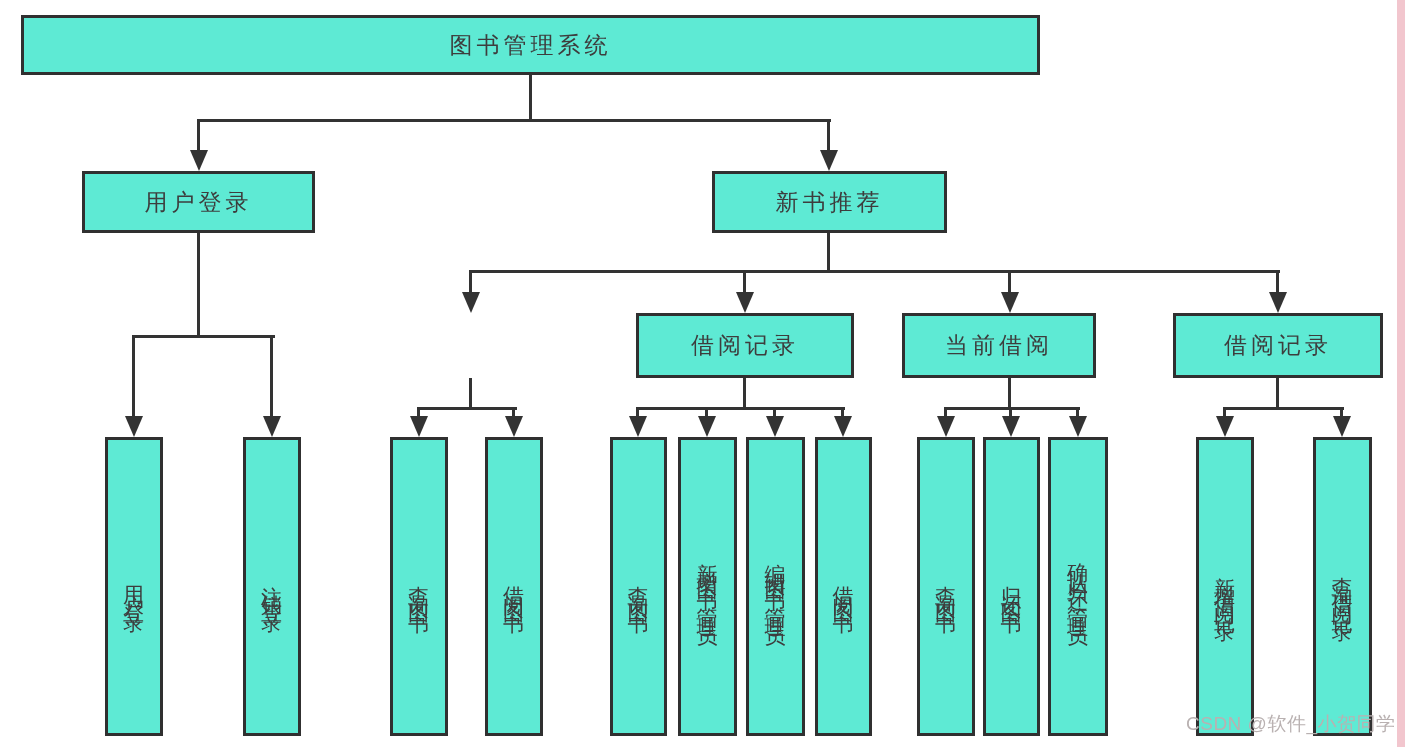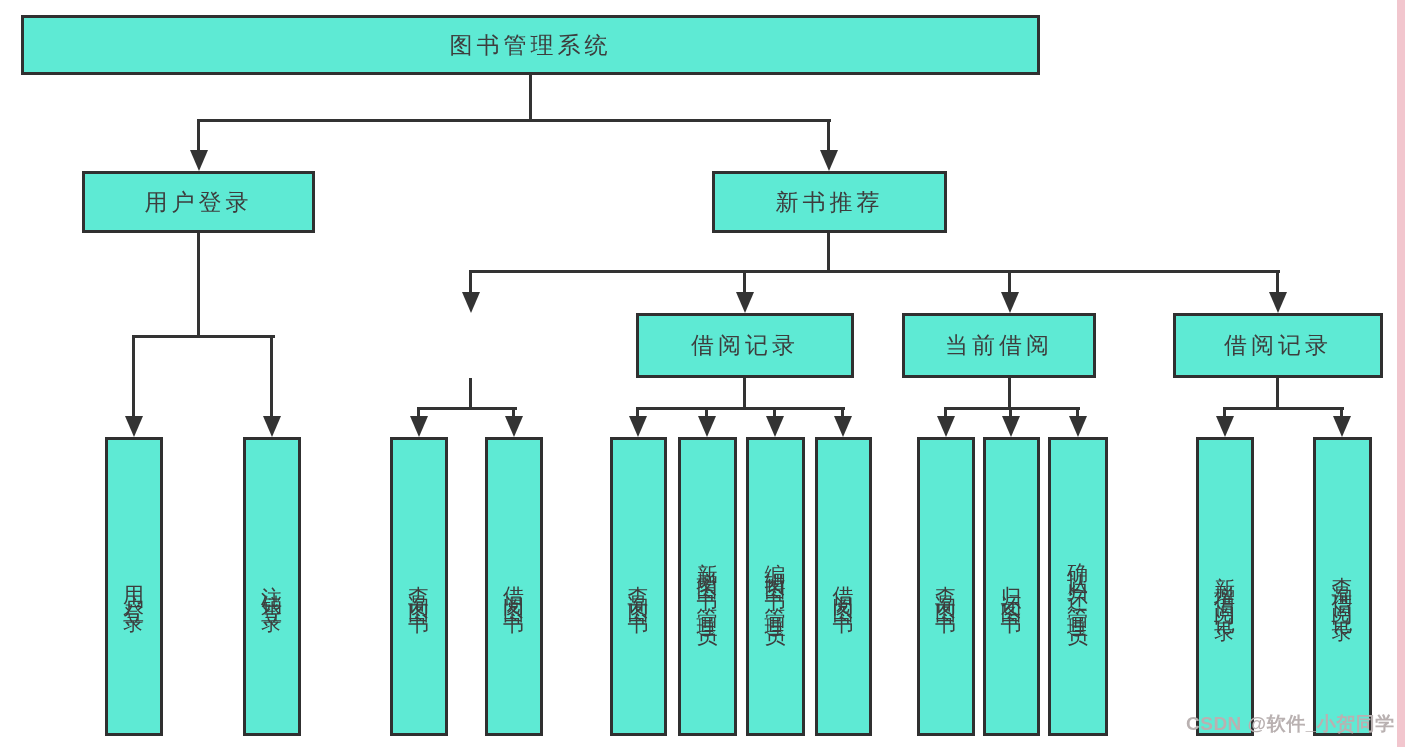--- a/index.html
+++ b/index.html
@@ -34,21 +34,21 @@
   .vl{width:3px;}
   .hl{height:3px;}
   .arr{
     position:absolute;width:0;height:0;
     border-left:9px solid transparent;border-right:9px solid transparent;
     border-top:21px solid var(--line);
   }
   .watermark{
     position:absolute;left:1186px;top:711px;
     font-size:19px;letter-spacing:0.5px;color:var(--wm);
-    white-space:nowrap;z-index:5;font-weight:bold;
+    white-space:nowrap;z-index:5;
   }
   .edge-strip{
     position:absolute;left:1397px;top:0;width:8px;height:747px;
     background:var(--strip);z-index:4;
   }
 </style>
 </head>
 <body>
 
 <div class="stage">

